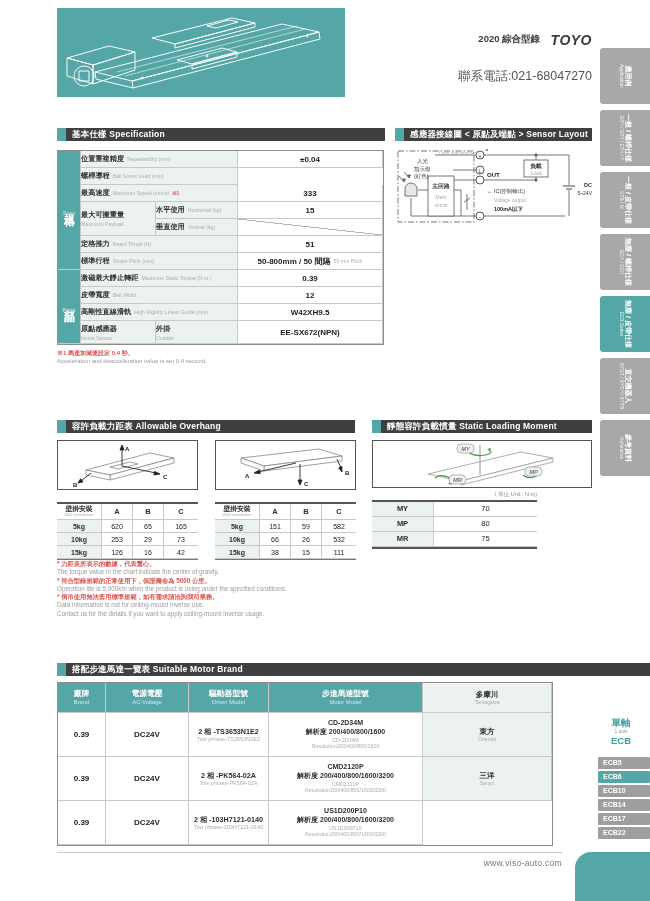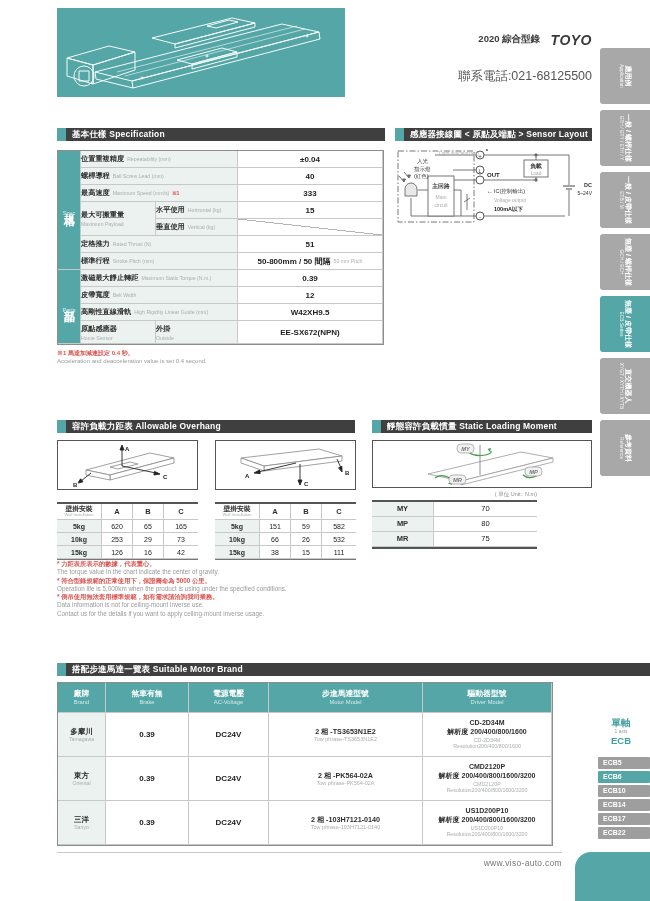--- a/index.html
+++ b/index.html
@@ -127,21 +127,21 @@
       <circle cx="250" cy="28" r="1"></circle>
       <circle cx="150" cy="48" r="1"></circle>
     </g>
   </svg>
 </div>
 
 <div class="abs cat-line">
   <span class="cat">2020 綜合型錄</span>
   <span class="logo">TOYO</span>
 </div>
-<div class="abs phone">聯系電話:021-68125500</div>
+<div class="abs phone">聯系電話:021-68047270</div>
 
 <div class="side-tab" style="top:48px">
   <div class="rot">
       <div class="t-zh">應用例</div>
       <div class="t-en">Application</div>
     </div>
 </div>
 <div class="side-tab" style="top:110px">
   <div class="rot">
       <div class="t-zh">一般 / 螺桿仕樣</div>
@@ -197,21 +197,20 @@
   <div class="lbl c24" style="grid-row:1">
       <span class="zh">位置重複精度</span>
       <span class="en">Repeatability (mm)</span>
     </div>
   <div class="val" style="grid-column:4;grid-row:1">±0.04</div>
 
   <div class="lbl c24" style="grid-row:2">
       <span class="zh">螺桿導程</span>
       <span class="en">Ball Screw Lead (mm)</span>
     </div>
-  <div class="val" style="grid-column:4;grid-row:2">40</div>
 
   <div class="lbl c24" style="grid-row:3">
       <span class="zh">最高速度</span>
       <span class="en">Maximum Speed (mm/s)</span>
       <span class="rn">※1</span>
     </div>
   <div class="val" style="grid-column:4;grid-row:3">333</div>
 
   <div class="lbl two" style="grid-column:2;grid-row:4/6">
       <span class="zh">最大可搬重量</span>
@@ -508,34 +507,30 @@
   <div class="sq"></div>
   <div class="bar">搭配步進馬達一覽表 Suitable Motor Brand</div>
 </div>
 
 <div class="abs motor-table">
   <div class="mh">
       <span class="zh">廠牌</span>
       <span class="en">Brand</span>
     </div>
   <div class="mh">
-      <span class="zh">煞車有無</span>
-      <span class="en">Brake</span>
-    </div>
-  <div class="mh">
       <span class="zh">電源電壓</span>
       <span class="en">AC-Voltage</span>
+    </div>
+  <div class="mh">
+      <span class="zh">驅動器型號</span>
+      <span class="en">Driver Model</span>
     </div>
   <div class="mh">
       <span class="zh">步進馬達型號</span>
       <span class="en">Motor Model</span>
-    </div>
-  <div class="mh">
-      <span class="zh">驅動器型號</span>
-      <span class="en">Driver Model</span>
     </div>
 
   <div class="m-brand">
       <span class="zh">多摩川</span>
       <span class="en">Tamagawa</span>
     </div>
   <div class="m-val">0.39</div>
   <div class="m-val">DC24V</div>
   <div class="m-model">
       <span class="l1">2 相 -TS3653N1E2</span>

